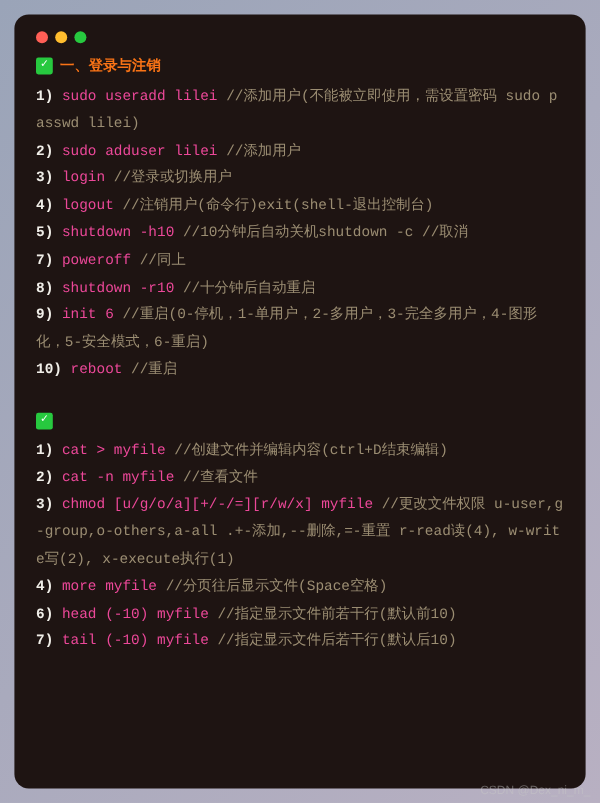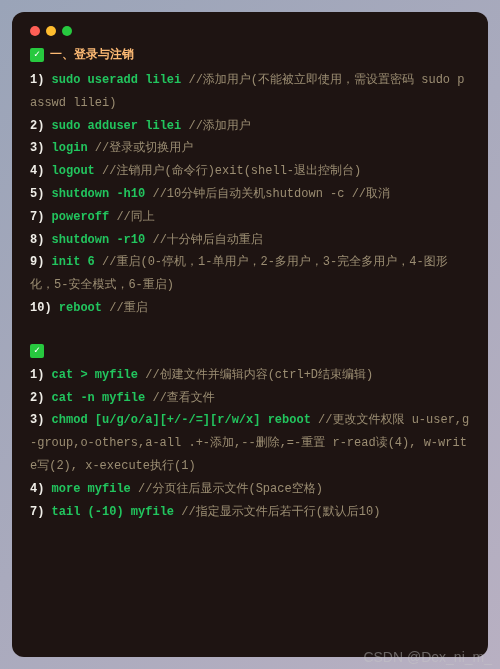--- a/index.html
+++ b/index.html
@@ -50,37 +50,37 @@
     border-radius: 2px;
     display: inline-flex;
     align-items: center;
     justify-content: center;
     color: #fff;
     font-size: 10px;
     font-weight: bold;
     line-height: 1;
   }
   .section-title {
-    color: #fdba74;
+    color: #f97316;
     font-weight: bold;
   }
 
   .line {
     line-height: 1.9;
     word-break: break-all;
   }
   .idx  { color: #f0eee8; font-weight: bold; }
-  .cmd  { color: #22c55e; font-weight: bold; }
+  .cmd  { color: #ec4899; font-weight: normal; }
   .cmt  { color: #9b8d72; }
   .watermark {
     position: fixed;
     right: 8px;
     bottom: 4px;
     color: rgba(200,200,200,0.45);
-    font-size: 14px;
+    font-size: 10px;
     font-family: sans-serif;
   }
 </style>
 </head>
 <body>
 
 <div class="frame">
   <div class="window">
 
     <div class="titlebar">
@@ -151,27 +151,32 @@
       <span class="cmd">cat &gt; myfile</span>
       <span class="cmt">//创建文件并编辑内容(ctrl+D结束编辑)</span>
     </div>
     <div class="line">
       <span class="idx">2)</span>
       <span class="cmd">cat -n myfile</span>
       <span class="cmt">//查看文件</span>
     </div>
     <div class="line">
       <span class="idx">3)</span>
-      <span class="cmd">chmod [u/g/o/a][+/-/=][r/w/x] reboot</span>
+      <span class="cmd">chmod [u/g/o/a][+/-/=][r/w/x] myfile</span>
       <span class="cmt">//更改文件权限 u-user,g-group,o-others,a-all .+-添加,--删除,=-重置 r-read读(4), w-write写(2), x-execute执行(1)</span>
     </div>
     <div class="line">
       <span class="idx">4)</span>
       <span class="cmd">more myfile</span>
       <span class="cmt">//分页往后显示文件(Space空格)</span>
+    </div>
+    <div class="line">
+      <span class="idx">6)</span>
+      <span class="cmd">head (-10) myfile</span>
+      <span class="cmt">//指定显示文件前若干行(默认前10)</span>
     </div>
     <div class="line">
       <span class="idx">7)</span>
       <span class="cmd">tail (-10) myfile</span>
       <span class="cmt">//指定显示文件后若干行(默认后10)</span>
     </div>
 
   </div>
 </div>
 

